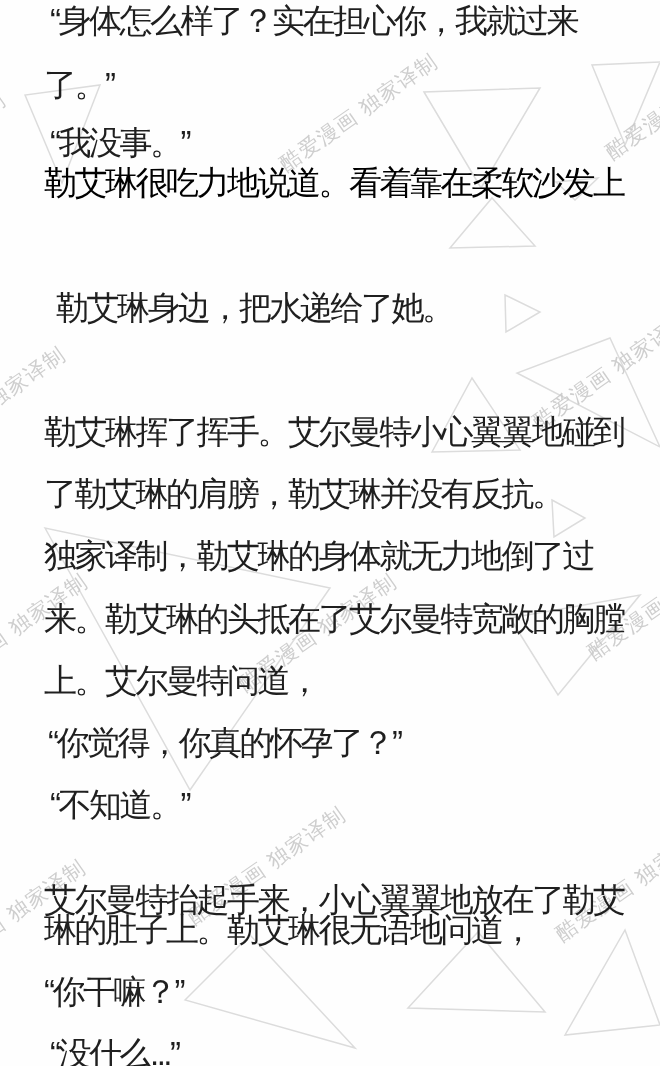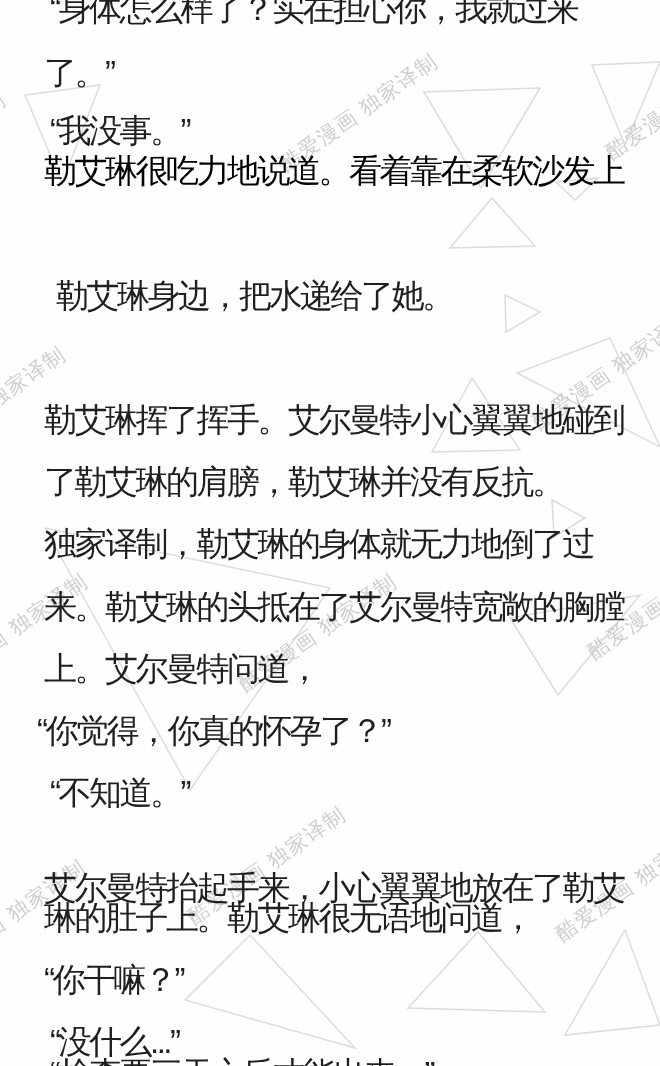--- a/index.html
+++ b/index.html
@@ -15,21 +15,21 @@
   .wm{
     position:absolute;
     font-size:21px;
     letter-spacing:1.5px;
     white-space:nowrap;
     transform:rotate(-35deg);
     transform-origin:0 50%;
     opacity:.9;
     user-select:none;
   }
-  .text-layer{position:absolute;inset:0;z-index:1;}
+  .text-layer{position:absolute;inset:0;z-index:1;margin-top:12px;}
   .line{
     position:absolute;
     font-size:33px;
     letter-spacing:-2.5px;
     line-height:1.1;
     white-space:nowrap;
     font-weight:500;
   }
 </style>
 </head>
@@ -69,21 +69,21 @@
       <div class="line" style="left: 50px; top: -9px; color: rgb(31, 31, 31);">“身体怎么样了？实在担心你，我就过来</div>
       <div class="line" style="left: 44px; top: 55px; color: rgb(31, 31, 31);">了。”</div>
       <div class="line" style="left: 50px; top: 113px; color: rgb(31, 31, 31);">“我没事。”</div>
       <div class="line" style="left: 44px; top: 153px; color: #000000;">勒艾琳很吃力地说道。看着靠在柔软沙发上</div>
       <div class="line" style="left: 56px; top: 278px; color: rgb(31, 31, 31); text-align: right;">勒艾琳身边，把水递给了她。</div>
       <div class="line" style="left: 44px; top: 402px; color: rgb(31, 31, 31);">勒艾琳挥了挥手。艾尔曼特小心翼翼地碰到</div>
       <div class="line" style="left: 44px; top: 464px; color: rgb(31, 31, 31);">了勒艾琳的肩膀，勒艾琳并没有反抗。</div>
       <div class="line" style="left: 44px; top: 526px; color: rgb(31, 31, 31);">独家译制，勒艾琳的身体就无力地倒了过</div>
       <div class="line" style="left: 44px; top: 589px; color: rgb(31, 31, 31);">来。勒艾琳的头抵在了艾尔曼特宽敞的胸膛</div>
       <div class="line" style="left: 44px; top: 651px; color: rgb(31, 31, 31);">上。艾尔曼特问道，</div>
-      <div class="line" style="left: 37px; top: 713px; color: rgb(31, 31, 31);">“你觉得，你真的怀孕了？”</div>
+      <div class="line" style="left: 48px; top: 713px; color: rgb(31, 31, 31);">“你觉得，你真的怀孕了？”</div>
       <div class="line" style="left: 50px; top: 775px; color: rgb(31, 31, 31);">“不知道。”</div>
       <div class="line" style="left: 44px; top: 870px; color: rgb(31, 31, 31);">艾尔曼特抬起手来，小心翼翼地放在了勒艾</div>
       <div class="line" style="left: 44px; top: 900px; color: rgb(31, 31, 31);">琳的肚子上。勒艾琳很无语地问道，</div>
       <div class="line" style="left: 44px; top: 962px; color: rgb(31, 31, 31);">“你干嘛？”</div>
       <div class="line" style="left: 50px; top: 1024px; color: rgb(31, 31, 31);">“没什么...”</div>
       <div class="line" style="left: 50px; top: 1056px; color: rgb(31, 31, 31);">“检查要三天之后才能出来。”</div>
     </div>
 </div>
 
 </body></html>

